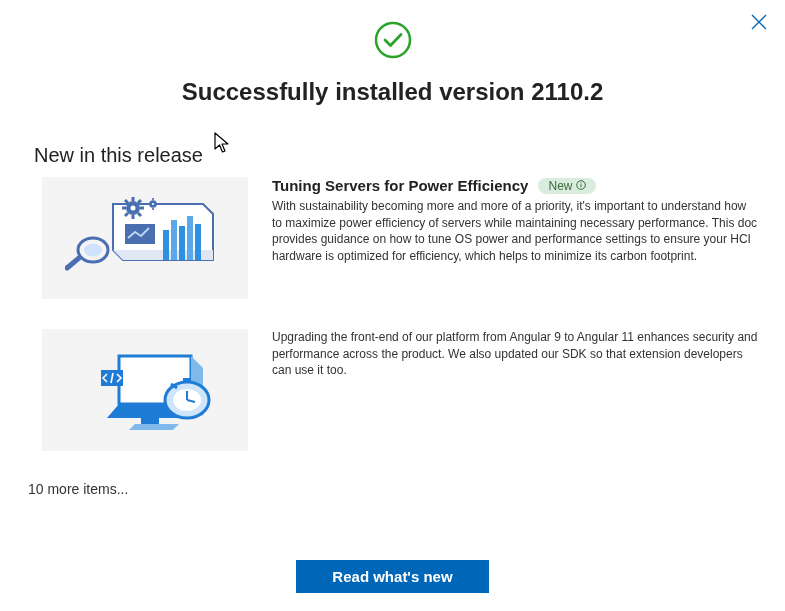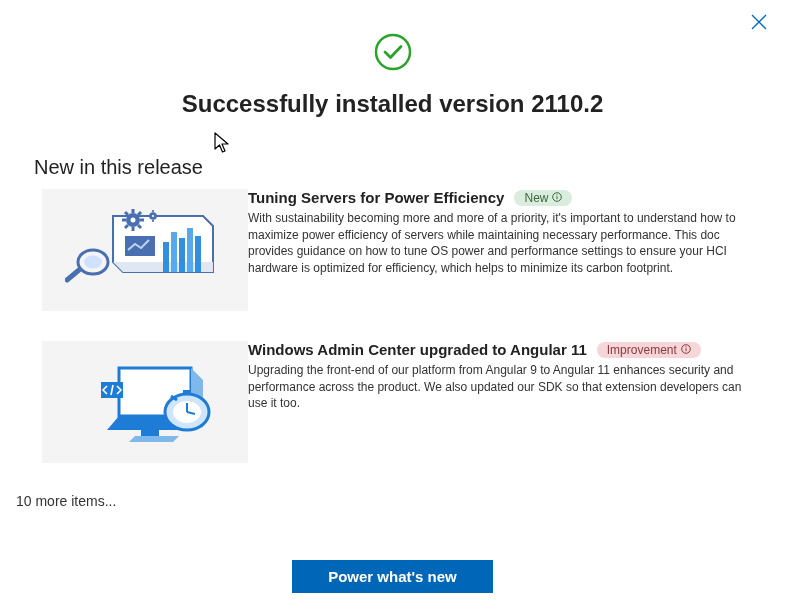--- a/index.html
+++ b/index.html
@@ -1,37 +1,37 @@
 <!DOCTYPE html>
 <html><head>
 <meta charset="utf-8">
 <style>
   * { box-sizing: border-box; margin: 0; padding: 0; }
   html, body { width: 785px; height: 611px; font-family: "Segoe UI", Arial, sans-serif; background: #fff; color: #222; }
   .dialog { position: relative; width: 785px; height: 611px; }
   .close-btn { position: absolute; top: 14px; right: 18px; cursor: pointer; }
   .close-btn svg { width: 16px; height: 16px; display: block; }
-  .header { text-align: center; padding-top: 32px; }
+  .header { text-align: center; padding-top: 20px; }
   .check-icon { display: inline-block; }
   .check-icon svg { width: 40px; height: 40px; display: block; margin: 0 auto; }
   .title { font-size: 24px; font-weight: 600; margin-top: 14px; color: #222; }
   .subtitle { font-size: 20px; margin: 38px 0 10px 34px; color: #222; }
   .items { padding: 0 26px 0 42px; }
-  .item { display: flex; margin-bottom: 30px; }
+  .item { display: flex; gap: 24px; margin-bottom: 30px; }
   .item-img { flex: 0 0 206px; height: 122px; background: #f4f4f4; display: flex; align-items: center; justify-content: center; }
   .item-img svg { display: block; }
   .item-body { flex: 1; }
   .item-head { display: flex; align-items: center; gap: 10px; margin-bottom: 4px; }
   .item-title { font-size: 15px; font-weight: 600; color: #222; }
   .badge { display: inline-flex; align-items: flex-start; gap: 4px; font-size: 12px; font-weight: 400; padding: 1px 10px 1px 10px; border-radius: 10px; }
   .badge-new { background: #d9ecdd; color: #3b6b3f; }
   .badge-improvement { background: #f6d6d8; color: #8a3a41; }
   .badge svg { width: 10px; height: 10px; }
   .item-desc { font-size: 12px; line-height: 1.38; color: #333; }
-  .more { font-size: 14px; margin-left: 16px; color: #333; }
+  .more { font-size: 14px; margin-left: 28px; color: #333; }
   .footer { position: absolute; bottom: 18px; left: 0; right: 0; text-align: center; }
   .cta { display: inline-block; background: #0067b8; color: #fff; font-size: 15px; font-weight: 600; border: none; padding: 8px 36px; cursor: pointer; min-width: 190px; }
   .cursor { position: absolute; left: 213px; top: 131px; pointer-events: none; }
   .cursor svg { width: 20px; height: 24px; display: block; }
 </style>
 </head>
 <body>
 <div class="dialog">
 
   <div class="close-btn">
@@ -148,43 +148,30 @@
             <ellipse cx="22" cy="26" rx="22" ry="18" fill="#cfe5fb" stroke="#1e7cd6" stroke-width="3"></ellipse>
             <ellipse cx="22" cy="26" rx="14" ry="11" fill="#fff"></ellipse>
             <line x1="22" y1="26" x2="22" y2="17" stroke="#1e7cd6" stroke-width="2"></line>
             <line x1="22" y1="26" x2="30" y2="28" stroke="#1e7cd6" stroke-width="2"></line>
             <rect x="18" y="4" width="8" height="5" fill="#1e7cd6"></rect>
             <line x1="6" y1="10" x2="12" y2="14" stroke="#1e7cd6" stroke-width="3"></line>
           </g>
         </svg>
       </div>
       <div class="item-body">
-        <div class="item-head">
-          <span class="item-title">Windows Admin Center upgraded to Angular 11</span>
-          <span class="badge badge-improvement">
-            <span>Improvement</span>
-            <span>
-              <svg viewBox="0 0 10 10">
-                  <circle cx="5" cy="5" r="4.3" fill="none" stroke="currentColor" stroke-width="1"></circle>
-                  <line x1="5" y1="4.2" x2="5" y2="7.2" stroke="currentColor" stroke-width="1"></line>
-                  <circle cx="5" cy="2.8" r="0.6" fill="currentColor"></circle>
-                </svg>
-            </span>
-          </span>
-        </div>
         <div class="item-desc">Upgrading the front-end of our platform from Angular 9 to Angular 11 enhances security and performance across the product. We also updated our SDK so that extension developers can use it too.</div>
       </div>
     </div>
 
   </div>
 
   <div class="more">10 more items...</div>
 
   <div class="footer">
-    <button class="cta">Power what's new</button>
+    <button class="cta">Read what's new</button>
   </div>
 
   <div class="cursor">
     <svg viewBox="0 0 20 24">
       <path d="M2 2 L2 18 L6.5 14 L9.5 21 L12 20 L9 13 L15 13 Z" fill="#fff" stroke="#000" stroke-width="1.2" stroke-linejoin="round"></path>
     </svg>
   </div>
 
 </div>
 

